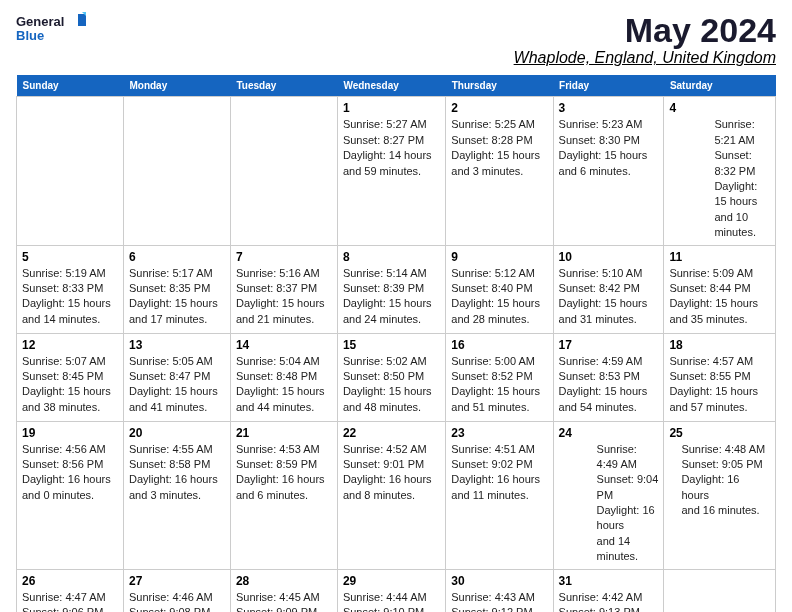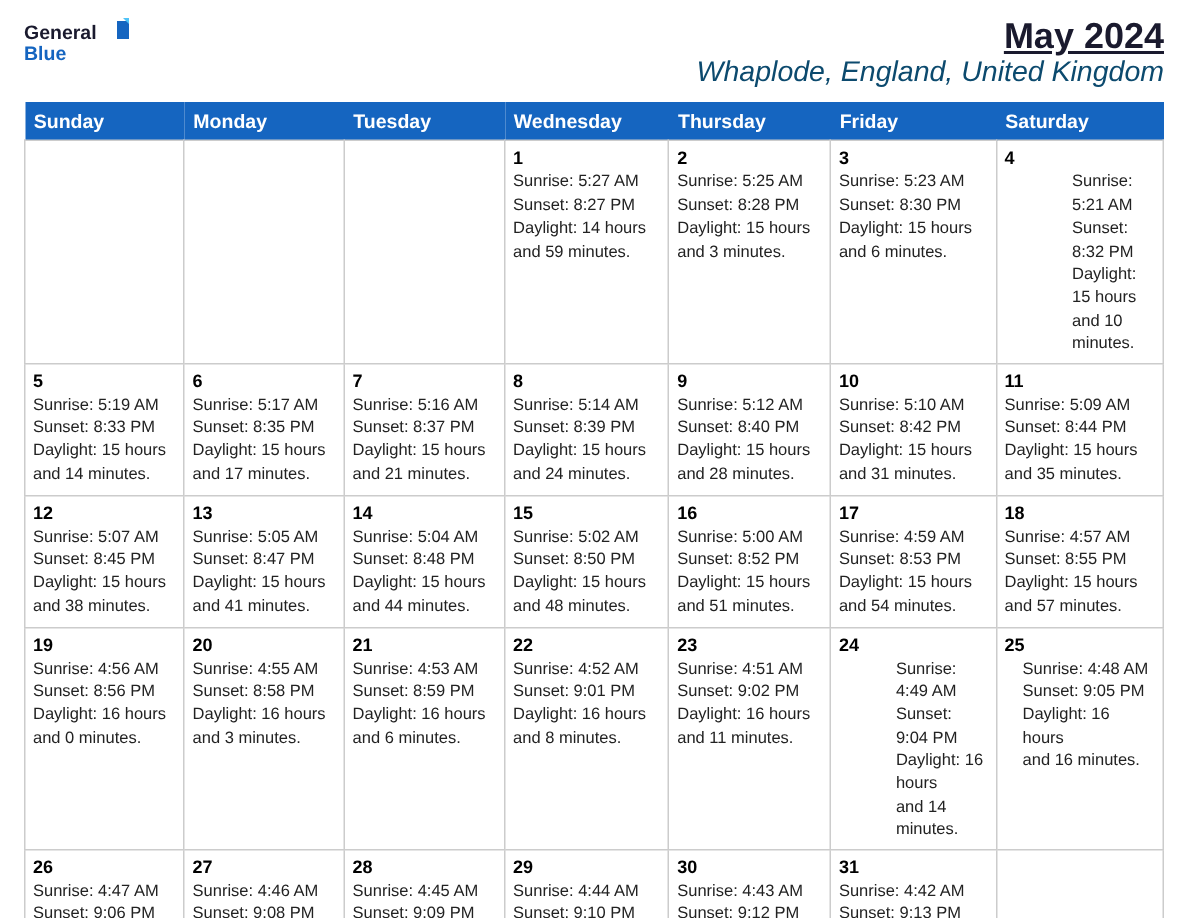--- a/index.html
+++ b/index.html
@@ -22,42 +22,42 @@
     }
     .logo {
       display: flex;
       align-items: center;
       gap: 4px;
     }
     .title-block {
       text-align: right;
     }
     .month-title {
-      font-size: 24px;
+      font-size: 34px;
       font-weight: bold;
       color: #1a1a2e;
       line-height: 1.1;
+    }
+    .subtitle {
+      font-size: 16px;
+      color: #000000;
+      font-style: italic;
       text-decoration: underline;
-    }
-    .subtitle {
-      font-size: 19px;
-      color: #0c4a6e;
-      font-style: italic;
     }
     .calendar {
       width: 100%;
       border-collapse: collapse;
       font-size: 11px;
     }
     .calendar th {
       background: #1565c0;
       color: #fff;
       text-align: left;
       padding: 5px 6px;
-      font-size: 13px;
+      font-size: 10px;
       font-weight: bold;
       margin-left: 36px;
     }
     .calendar td {
       border: 1px solid #ccc;
       vertical-align: top;
       padding: 4px 5px;
       width: 113px;
       min-height: 75px;
       height: 88px;

